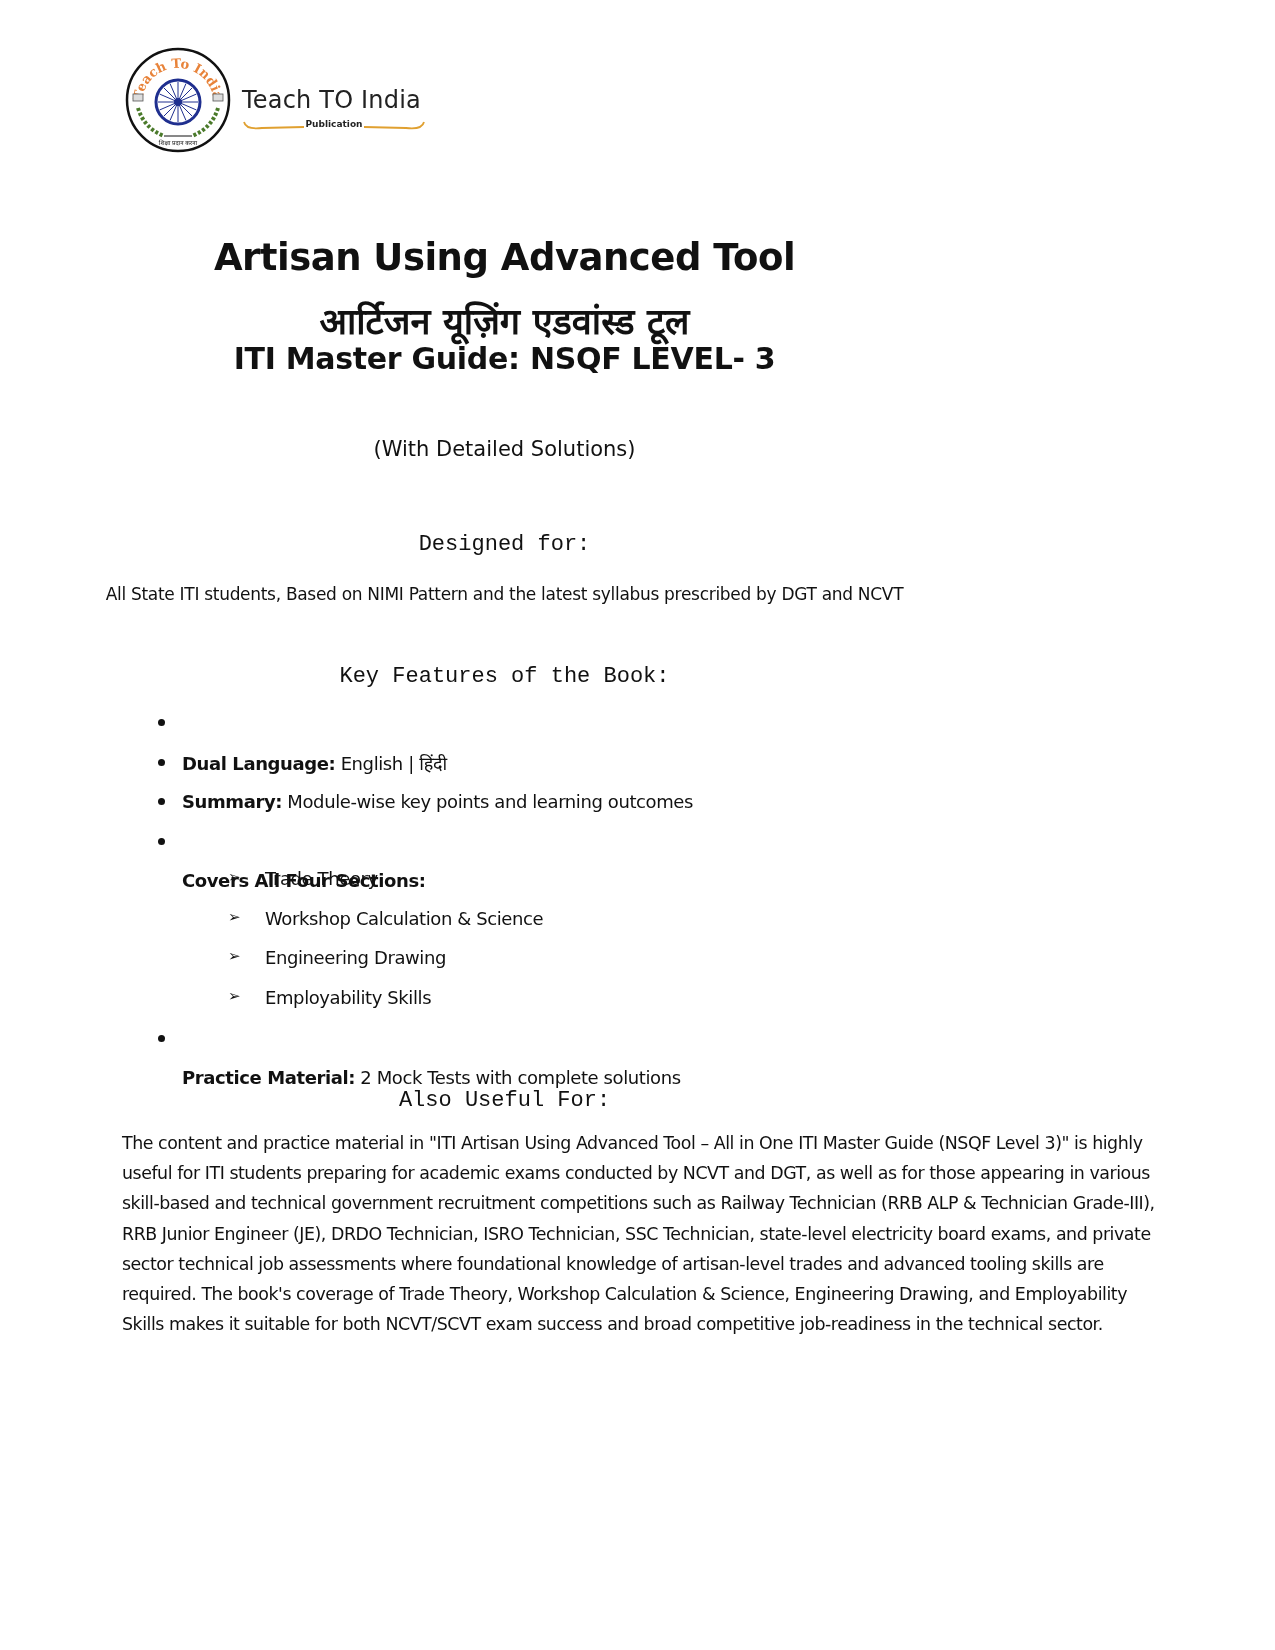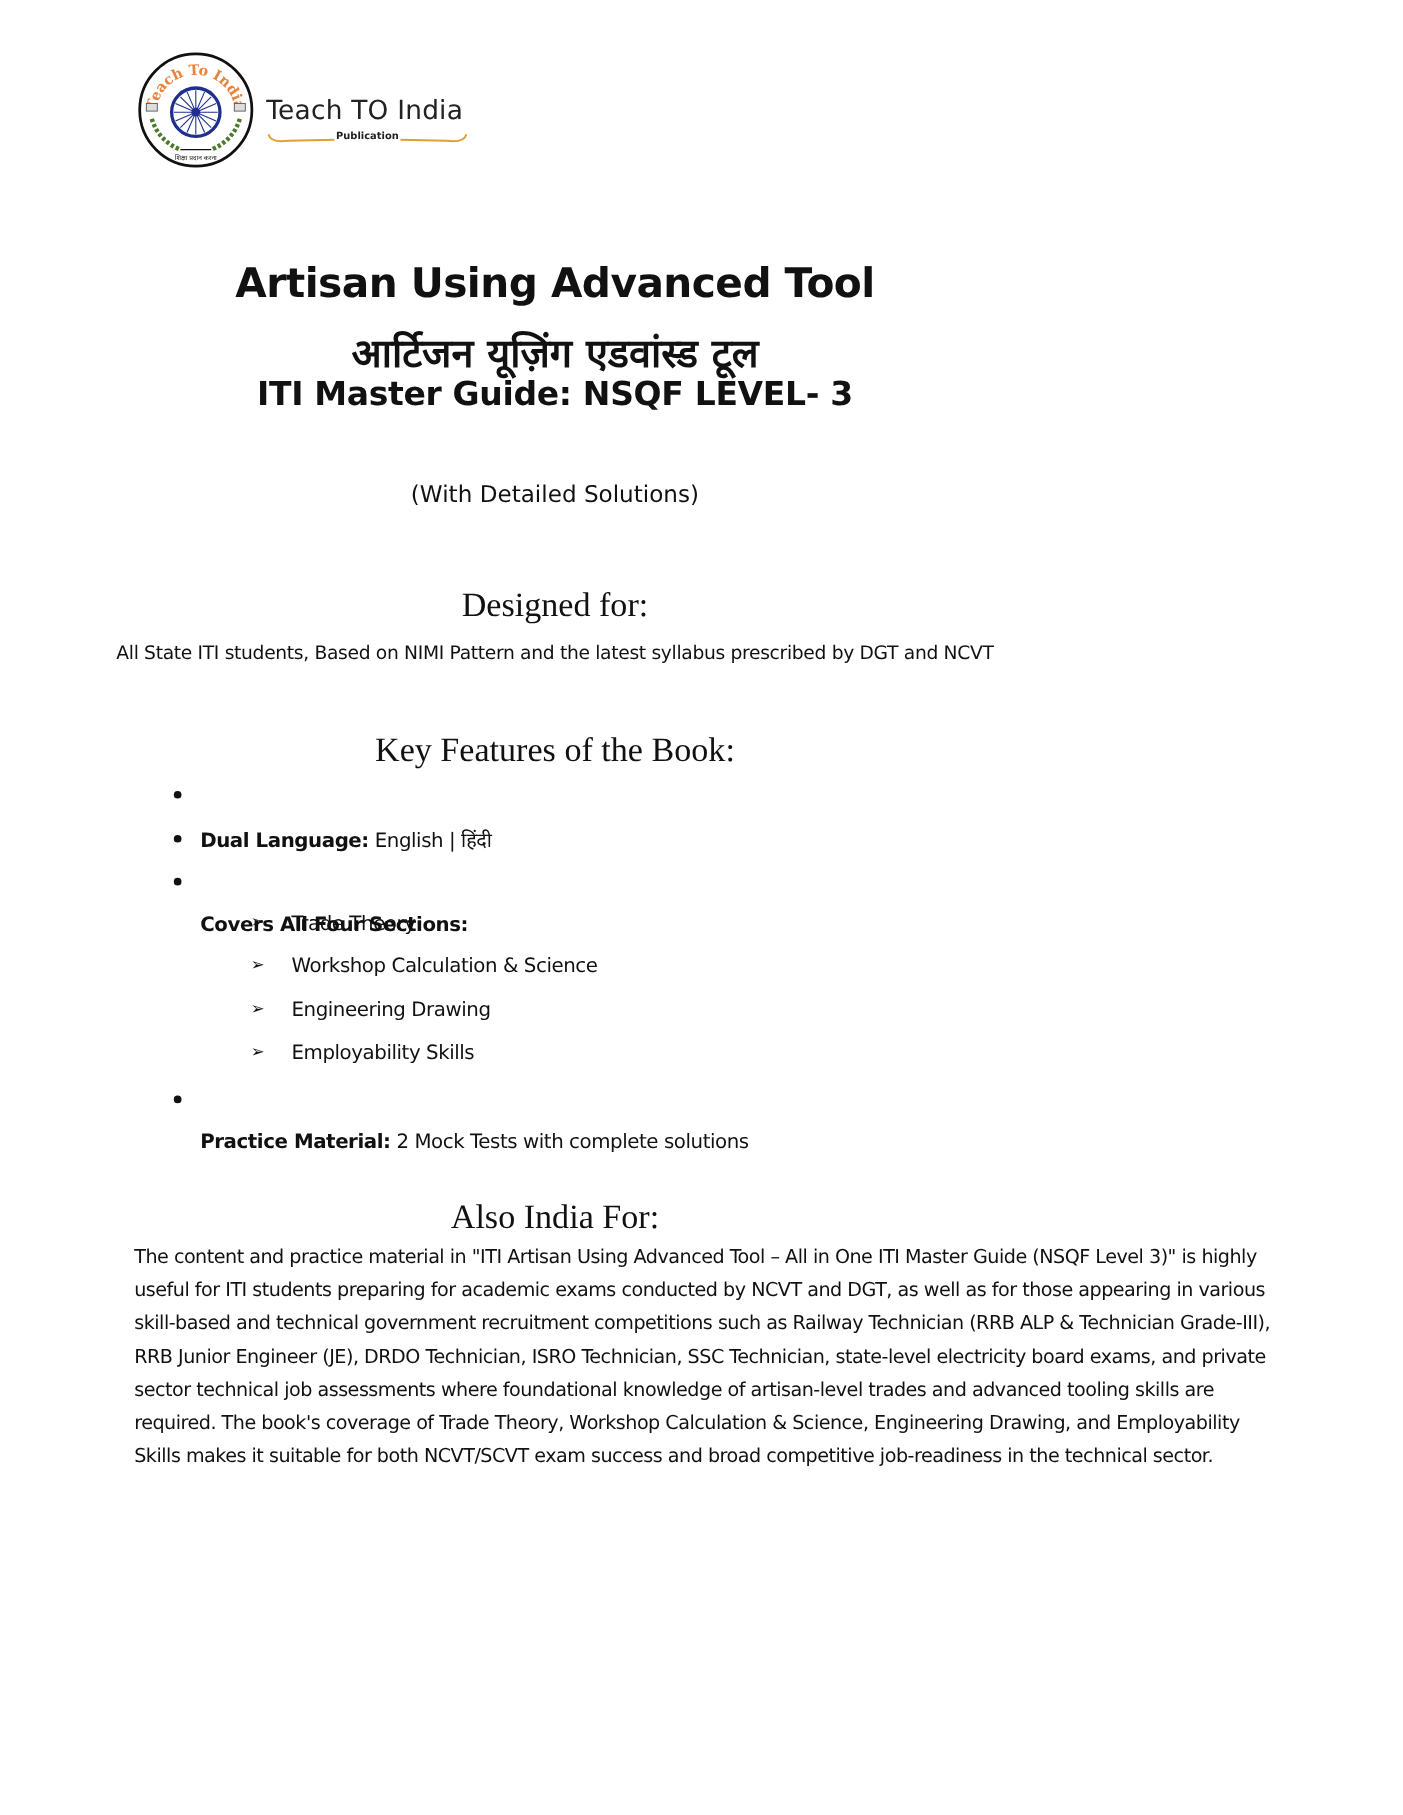--- a/index.html
+++ b/index.html
@@ -18,21 +18,21 @@
     }
     .brand-sub-text {
       position: absolute; left: 0; right: 0; top: 3px; text-align: center;
       font-size: 9px; font-weight: bold; color: #222; font-family: "DejaVu Sans", sans-serif;
     }
     .center { position: absolute; left: 0; width: 1009px; text-align: center; }
     .title-en { top: 236px; font-size: 37px; font-weight: bold; font-family: "DejaVu Sans", sans-serif; letter-spacing: -0.5px; }
     .title-hi { top: 296px; font-size: 36px; font-weight: bold; font-family: "DejaVu Sans", sans-serif; }
     .subtitle { top: 341px; font-size: 30px; font-family: "DejaVu Sans", sans-serif; font-weight: 600; letter-spacing: -0.3px; }
     .subtitle2 { top: 410px; font-size: 21px; font-family: "DejaVu Sans", sans-serif; margin-top: 27px; }
-    .h2 { font-size: 31px; font-family: Liberation Serif, serif; }
+    .h2 { font-size: 22px; font-family: Liberation Mono, monospace; }
     .designed-heading { top: 532px; }
     .designed-text { top: 584px; font-size: 17px; font-family: "DejaVu Sans", sans-serif; letter-spacing: -0.3px; }
     .features-heading { top: 664px; }
     .features { position: absolute; left: 150px; top: 710px; width: 1000px; font-family: "DejaVu Sans", sans-serif; font-size: 18px; letter-spacing: -0.4px; }
     .feat { position: relative; height: 39.5px; }
     .feat .bullet { position: absolute; left: 8px; top: 9px; width: 7px; height: 7px; border-radius: 50%; background: #111; }
     .feat .txt { position: absolute; left: 32px; top: 0; margin-top: 41px; }
     .feat .lbl { font-weight: bold; }
     .sub { position: relative; height: 39.5px; }
     .sub .arrow { position: absolute; left: 78px; top: 0; font-size: 15px; }
@@ -94,20 +94,24 @@
 
 <div class="center h2 features-heading">Key Features of the Book:</div>
 
 <div class="features">
   <div class="feat">
     <span class="bullet"></span>
     <span class="txt"><span class="lbl">Dual Language:</span><span> English | हिंदी</span></span>
   </div>
   <div class="feat">
     <span class="bullet"></span>
+    <span class="txt"><span class="lbl">Summary:</span><span> Module-wise key points and learning outcomes</span></span>
+  </div>
+  <div class="feat">
+    <span class="bullet"></span>
   </div>
   <div class="feat">
     <span class="bullet"></span>
     <span class="txt"><span class="lbl">Covers All Four Sections:</span><span></span></span>
   </div>
   <div class="sub">
     <span class="arrow">➢</span>
     <span class="txt">Trade Theory</span>
   </div>
   <div class="sub">
@@ -121,14 +125,14 @@
   <div class="sub">
     <span class="arrow">➢</span>
     <span class="txt">Employability Skills</span>
   </div>
   <div class="feat">
     <span class="bullet"></span>
     <span class="txt"><span class="lbl">Practice Material:</span><span> 2 Mock Tests with complete solutions</span></span>
   </div>
 </div>
 
-<div class="center h2 useful-heading">Also India For:</div>
+<div class="center h2 useful-heading">Also Useful For:</div>
 <div class="paragraph">The content and practice material in "ITI Artisan Using Advanced Tool – All in One ITI Master Guide (NSQF Level 3)" is highly useful for ITI students preparing for academic exams conducted by NCVT and DGT, as well as for those appearing in various skill-based and technical government recruitment competitions such as Railway Technician (RRB ALP &amp; Technician Grade-III), RRB Junior Engineer (JE), DRDO Technician, ISRO Technician, SSC Technician, state-level electricity board exams, and private sector technical job assessments where foundational knowledge of artisan-level trades and advanced tooling skills are required. The book's coverage of Trade Theory, Workshop Calculation &amp; Science, Engineering Drawing, and Employability Skills makes it suitable for both NCVT/SCVT exam success and broad competitive job-readiness in the technical sector.</div>
 
 </body></html>

